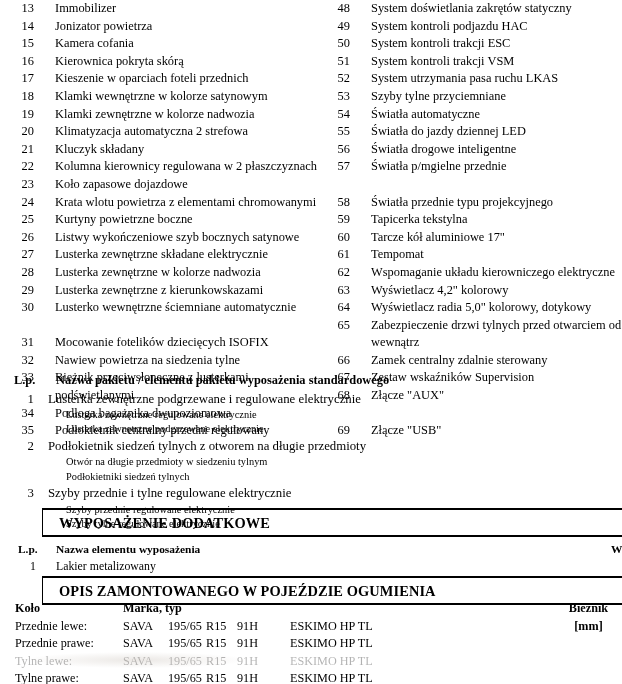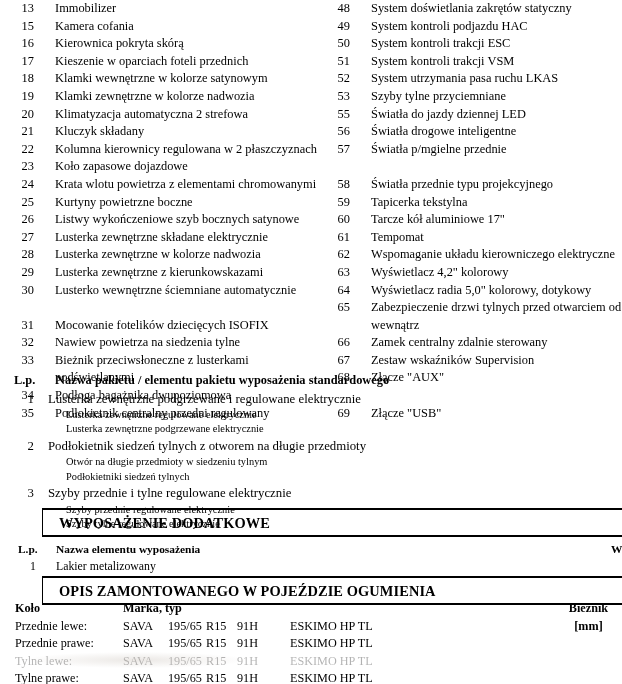--- a/index.html
+++ b/index.html
@@ -179,20 +179,24 @@
 
 <div id="page">
 
   <div class="eq-columns">
     <div class="eq-col left" id="eq-left">
         <div class="eq-row">
           <div class="num">13</div>
           <div class="txt">Immobilizer</div>
         </div>
         <div class="eq-row">
+          <div class="num">14</div>
+          <div class="txt">Jonizator powietrza</div>
+        </div>
+        <div class="eq-row">
           <div class="num">15</div>
           <div class="txt">Kamera cofania</div>
         </div>
         <div class="eq-row">
           <div class="num">16</div>
           <div class="txt">Kierownica pokryta skórą</div>
         </div>
         <div class="eq-row">
           <div class="num">17</div>
           <div class="txt">Kieszenie w oparciach foteli przednich</div>
@@ -287,20 +291,24 @@
           <div class="num">51</div>
           <div class="txt">System kontroli trakcji VSM</div>
         </div>
         <div class="eq-row">
           <div class="num">52</div>
           <div class="txt">System utrzymania pasa ruchu LKAS</div>
         </div>
         <div class="eq-row">
           <div class="num">53</div>
           <div class="txt">Szyby tylne przyciemniane</div>
+        </div>
+        <div class="eq-row">
+          <div class="num">54</div>
+          <div class="txt">Światła automatyczne</div>
         </div>
         <div class="eq-row">
           <div class="num">55</div>
           <div class="txt">Światła do jazdy dziennej LED</div>
         </div>
         <div class="eq-row">
           <div class="num">56</div>
           <div class="txt">Światła drogowe inteligentne</div>
         </div>
         <div class="eq-row">

